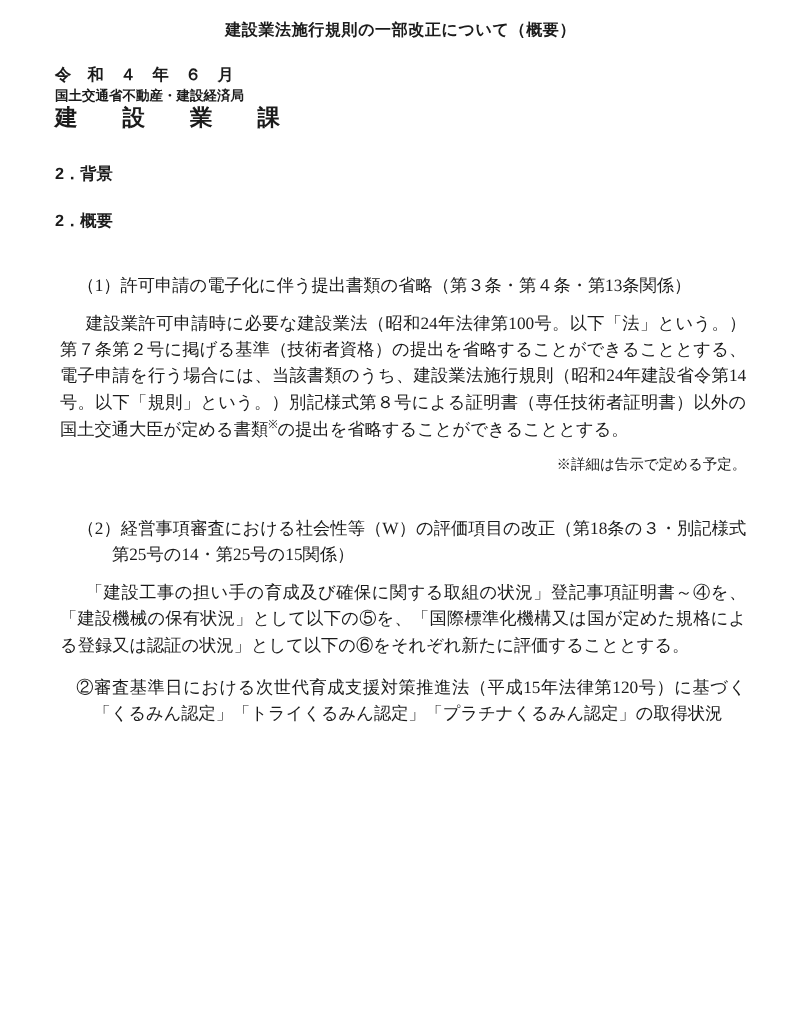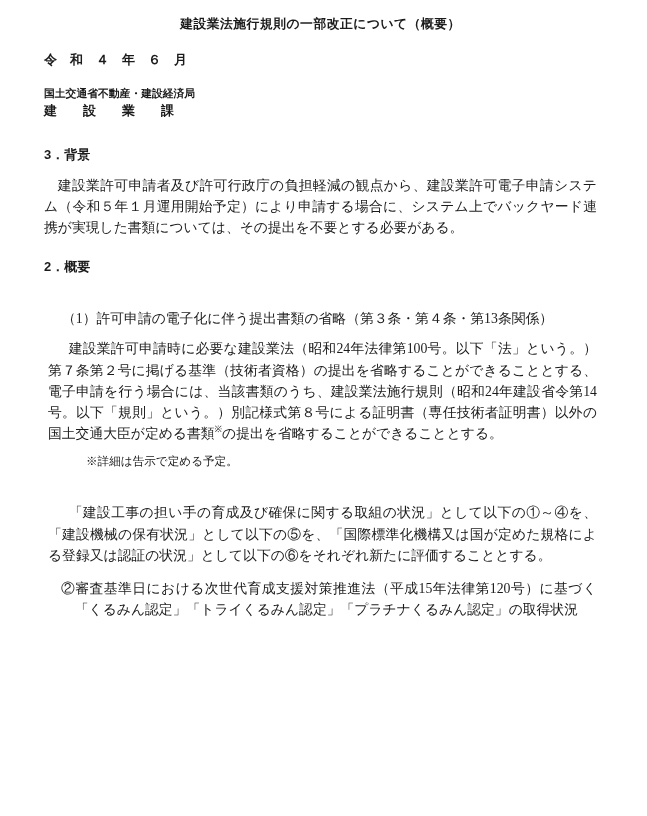--- a/index.html
+++ b/index.html
@@ -30,22 +30,22 @@
     margin: 4px 0 18px 0;
   }
   .header-block {
     text-align: left;
     font-family: "Liberation Sans", "DejaVu Sans", sans-serif;
     font-weight: bold;
     line-height: 17.5px;
     margin: 0 2px 26px 0;
   }
   .hdr-date { font-size: 13px; }
-  .hdr-org  { font-size: 10.8px; margin-top: 16px; }
-  .hdr-div  { font-size: 13px; }
+  .hdr-org  { font-size: 10.8px; }
+  .hdr-div  { font-size: 18px; }
   .sec-heading {
     font-family: "Liberation Sans", "DejaVu Sans", sans-serif;
     font-weight: bold;
     font-size: 13px;
     margin: 0 0 11px 0;
   }
   .sec2-gap { margin-top: 20px; }
   .body-para {
     margin: 0;
     line-height: 21.2px;
@@ -63,20 +63,21 @@
   .sub-para {
     margin: 0;
     line-height: 21.2px;
     text-indent: 1.5em;
     text-align: justify;
   }
   .fn-note {
     margin: 10px 0 14px 38px;
     font-size: 11.6px;
     line-height: 16px;
+    text-align: right;
   }
   .enum-item {
     margin: 0 0 9px 13px;
     line-height: 21.2px;
     padding-left: 1em;
     text-indent: -1em;
     text-align: justify;
   }
   .enum-list { margin-top: 12px; }
   sup.ref-mark {
@@ -92,34 +93,34 @@
 
   <div class="doc-title">建設業法施行規則の一部改正について（概要）</div>
 
   <div class="header-block">
     <div class="hdr-date">令　和　４　年　６　月</div>
     <div class="hdr-org">国土交通省不動産・建設経済局</div>
     <div class="hdr-div">建　　設　　業　　課</div>
   </div>
 
   <div>
-    <div class="sec-heading">3．背景</div>
-    <p class="body-para">建設業許可申請者及び許可行政庁の負担軽減の観点から、建設業許可電子申請システム（令和５年１月運用開始予定）により申請する場合に、システム上でバックヤード連携が実現した書類については、その提出を不要とする必要がある。</p>
+    <div class="sec-heading">2．背景</div>
   </div>
 
   <div>
     <div class="sec-heading sec2-gap">2．概要</div>
 
     <div class="sub-block">
       <p class="sub-heading">（1）許可申請の電子化に伴う提出書類の省略（第３条・第４条・第13条関係）</p>
       <p class="sub-para"><span>建設業許可申請時に必要な建設業法（昭和24年法律第100号。以下「法」という。）第７条第２号に掲げる基準（技術者資格）の提出を省略することができることとする、電子申請を行う場合には、当該書類のうち、建設業法施行規則（昭和24年建設省令第14号。以下「規則」という。）別記様式第８号による証明書（専任技術者証明書）以外の国土交通大臣が定める書類</span><sup class="ref-mark">※</sup><span>の提出を省略することができることとする。</span></p>
       <p class="fn-note">※詳細は告示で定める予定。</p>
     </div>
 
     <div class="sub-block">
-      <p class="sub-para">「建設工事の担い手の育成及び確保に関する取組の状況」として以下の①～④を、「建設機械の保有状況」として以下の⑤を、「国際標準化機構又は国が定めた規格による登録又は認証の状況」として以下の⑥をそれぞれ新たに評価することとする。</p>
+      <p class="sub-heading">（2）経営事項審査における社会性等（W）の評価項目の改正（第18条の３・別記様式第25号の14・第25号の15関係）</p>
+      <p class="sub-para">「建設工事の担い手の育成及び確保に関する取組の状況」登記事項証明書～④を、「建設機械の保有状況」として以下の⑤を、「国際標準化機構又は国が定めた規格による登録又は認証の状況」として以下の⑥をそれぞれ新たに評価することとする。</p>
       <div class="enum-list">
         <p class="enum-item">②審査基準日における次世代育成支援対策推進法（平成15年法律第120号）に基づく「くるみん認定」「トライくるみん認定」「プラチナくるみん認定」の取得状況</p>
       </div>
     </div>
   </div>
 
 </div>
 
 </body></html>

